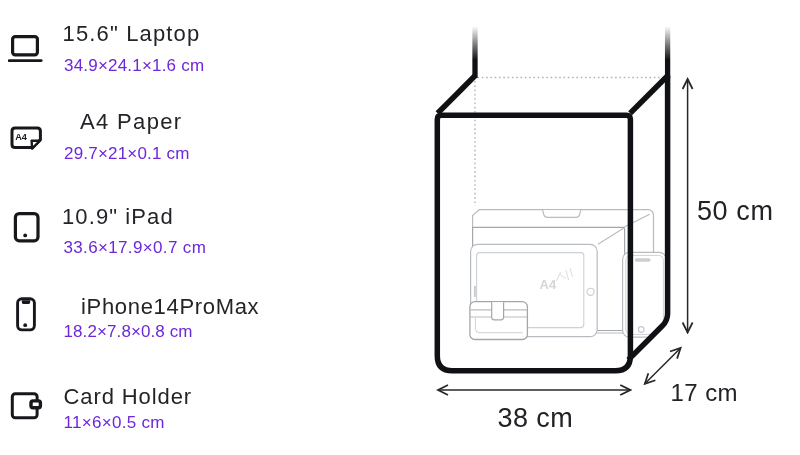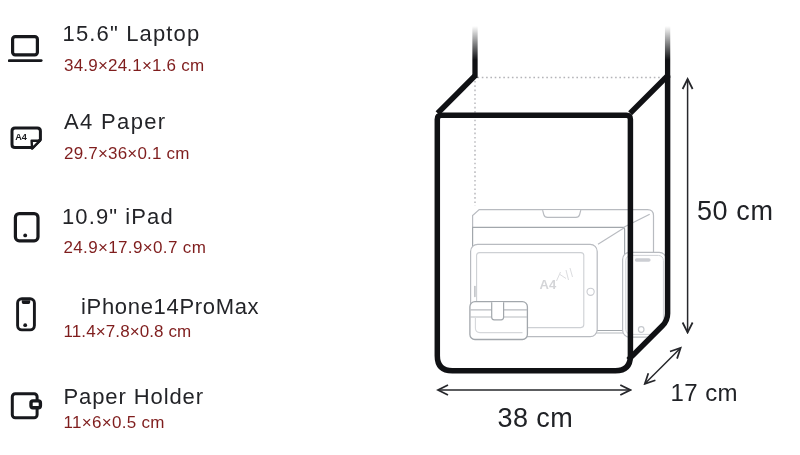--- a/index.html
+++ b/index.html
@@ -1,18 +1,18 @@
 <!DOCTYPE html>
 <html><head>
 <meta charset="utf-8">
 <style>
   html,body{margin:0;padding:0;-webkit-font-smoothing:antialiased;}
   body{width:800px;height:455px;background:#fff;font-family:"Liberation Sans",sans-serif;position:relative;overflow:hidden;transform:translateZ(0);}
   .t{position:absolute;line-height:1;font-size:22px;color:#232428;white-space:nowrap;}
-  .s{position:absolute;line-height:1;font-size:17px;color:#7f1d1d;white-space:nowrap;text-align:center;}
+  .s{position:absolute;line-height:1;font-size:17px;color:#6d28d9;white-space:nowrap;text-align:center;}
   .ic{position:absolute;}
   svg{display:block;}
 </style>
 </head>
 <body>
 
 <svg class="ic" style="left:8px;top:31.4px" width="38" height="34" viewBox="0 0 38 34">
   <rect x="4.6" y="5.6" width="24.8" height="18.3" rx="2.6" fill="none" stroke="#17181c" stroke-width="3.2"></rect>
   <line x1="1.2" y1="29.6" x2="33.2" y2="29.6" stroke="#17181c" stroke-width="2.8" stroke-linecap="round"></line>
 </svg>
@@ -20,49 +20,49 @@
 <div class="t" style="left:62.5px;top:23.1px;letter-spacing:1.15px">15.6" Laptop</div>
 
 <div class="s" style="left:64px;top:57.3px;letter-spacing:0.2px">34.9×24.1×1.6 cm</div>
 
 <svg class="ic" style="left:10px;top:125px" width="34" height="27" viewBox="0 0 34 27">
   <path d="M5 3 H27.3 Q30.4 3 30.4 6.1 V14.6 L22.6 22.5 H5.1 Q2 22.5 2 19.4 V6.1 Q2 3 5 3 Z" fill="none" stroke="#17181c" stroke-width="3"></path>
   <path d="M21.6 15.7 H30 L22.1 23.7 Z" fill="#fff" stroke="#17181c" stroke-width="2.4" stroke-linejoin="round"></path>
   <text x="5.3" y="15.3" font-size="9.2" font-weight="bold" fill="#17181c" letter-spacing="-0.2">A4</text>
 </svg>
 
-<div class="t" style="left:64px;top:110.9px;letter-spacing:1.35px">A4 Paper</div>
+<div class="t" style="left:80px;top:110.9px;letter-spacing:1.35px">A4 Paper</div>
 
-<div class="s" style="left:64px;top:145.3px;letter-spacing:0.2px">29.7×36×0.1 cm</div>
+<div class="s" style="left:64px;top:145.3px;letter-spacing:0.2px">29.7×21×0.1 cm</div>
 
 <svg class="ic" style="left:12px;top:210px" width="30" height="35" viewBox="0 0 30 35">
   <rect x="3.4" y="3.6" width="22.6" height="27.2" rx="3.8" fill="none" stroke="#17181c" stroke-width="3.2"></rect>
   <circle cx="13.2" cy="25.4" r="1.9" fill="#17181c"></circle>
 </svg>
 
 <div class="t" style="left:62px;top:205.9px;letter-spacing:1.1px">10.9" iPad</div>
 
-<div class="s" style="left:63.5px;top:238.5px;letter-spacing:0.35px">24.9×17.9×0.7 cm</div>
+<div class="s" style="left:63.5px;top:238.5px;letter-spacing:0.35px">33.6×17.9×0.7 cm</div>
 
 <svg class="ic" style="left:14px;top:295px" width="24" height="39" viewBox="0 0 24 39">
   <rect x="3.6" y="3.7" width="16.8" height="31.2" rx="4.3" fill="none" stroke="#17181c" stroke-width="2.9"></rect>
   <path d="M7.8 5.3 h8.4 v2 q0 1.6 -1.6 1.6 h-5.2 q-1.6 0 -1.6 -1.6 Z" fill="#17181c"></path>
   <circle cx="11.2" cy="30.2" r="1.9" fill="#17181c"></circle>
 </svg>
 
 <div class="t" style="left:81px;top:295.6px;letter-spacing:0.68px">iPhone14ProMax</div>
 
-<div class="s" style="left:63.5px;top:323.4px;letter-spacing:0.1px">11.4×7.8×0.8 cm</div>
+<div class="s" style="left:63.5px;top:323.4px;letter-spacing:0.1px">18.2×7.8×0.8 cm</div>
 
 <svg class="ic" style="left:9px;top:390px" width="36" height="30" viewBox="0 0 36 30">
   <rect x="3.3" y="3.8" width="24.8" height="24" rx="3" fill="none" stroke="#17181c" stroke-width="3"></rect>
   <rect x="22" y="10.9" width="9.4" height="6.9" rx="2" fill="#fff" stroke="#17181c" stroke-width="3.4"></rect>
 </svg>
 
-<div class="t" style="left:63.5px;top:385.6px;letter-spacing:0.9px">Paper Holder</div>
+<div class="t" style="left:63.5px;top:385.6px;letter-spacing:0.9px">Card Holder</div>
 
 <div class="s" style="left:63.5px;top:414.3px;letter-spacing:0.3px">11×6×0.5 cm</div>
 
 <svg style="position:absolute;left:0;top:0" width="800" height="455" viewBox="0 0 800 455">
   <defs>
     <linearGradient id="fadeL" x1="0" y1="78" x2="0" y2="26" gradientUnits="userSpaceOnUse">
       <stop offset="0" stop-color="#101114" stop-opacity="1"></stop>
       <stop offset="0.35" stop-color="#101114" stop-opacity="1"></stop>
       <stop offset="1" stop-color="#101114" stop-opacity="0"></stop>
     </linearGradient>

